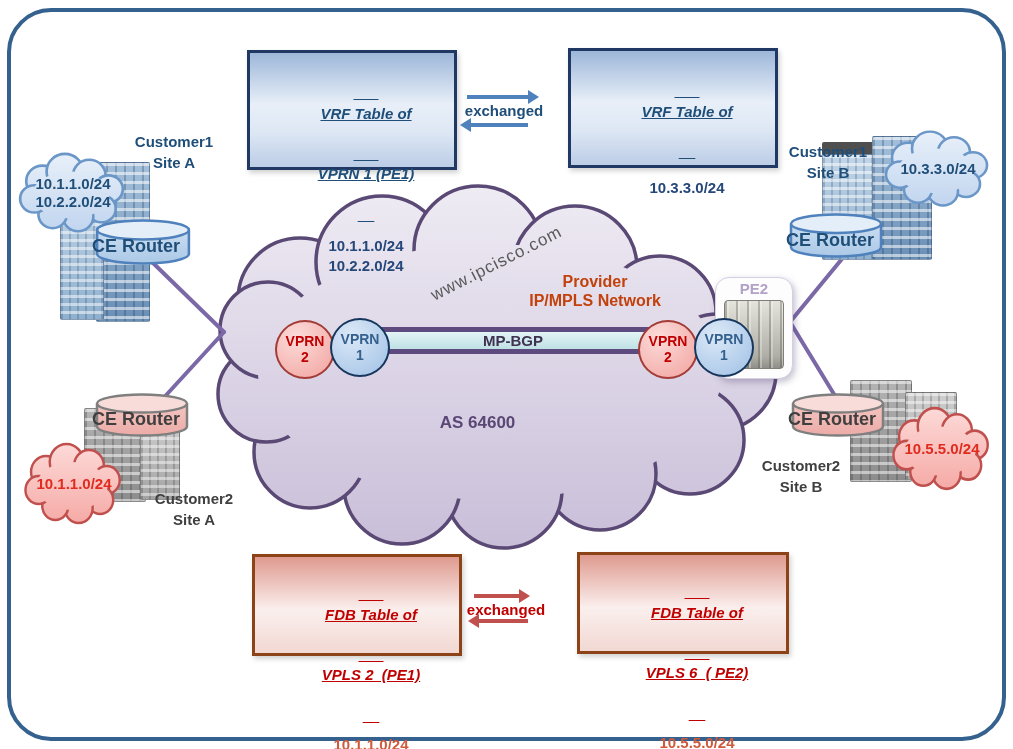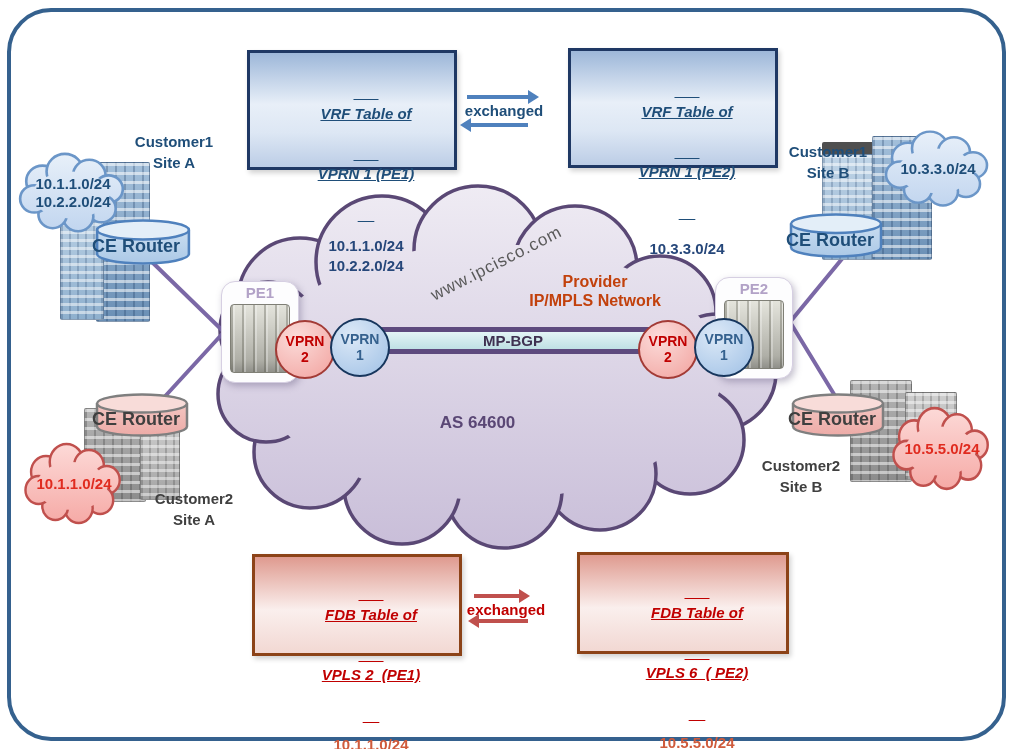--- a/index.html
+++ b/index.html
@@ -265,24 +265,20 @@
   </div>
 
   <div class="cyl cyl-pink" style="left:788px;top:392px;width:100px;height:46px;">
     <svg viewBox="0 0 120 56" preserveAspectRatio="none">
       <path d="M6 14 v28 a54 11 0 0 0 108 0 V14" fill="url(#cylpink)" stroke="#7F7F7F" stroke-width="3"></path>
       <ellipse cx="60" cy="14" rx="54" ry="11" fill="#F8DCD9" stroke="#7F7F7F" stroke-width="3"></ellipse>
     </svg>
     <span class="cyl-label">CE Router</span>
   </div>
 
-  <div class="pe-box" style="left:221px;top:281px;">
-    <span class="pe-label">PE1</span>
-    <div class="chassis"></div>
-  </div>
   <div class="pe-box" style="left:715px;top:277px;">
     <span class="pe-label">PE2</span>
     <div class="chassis"></div>
   </div>
 
   <div id="mpbgp-bar">
     <div id="mpbgp-label">MP-BGP</div>
   </div>
 
   <div class="vprn vprn-red" style="left:275px;top:320px;">
@@ -316,21 +312,20 @@
     </div>
     <div class="tbl-entries">
       <div>10.1.1.0/24</div>
       <div>10.2.2.0/24</div>
     </div>
   </div>
 
   <div class="tbl tbl-vrf" style="left:568px;top:48px;width:176px;height:114px;">
     <div class="tbl-title">
       <div>VRF Table of</div>
-      <div>VPRN 1 (PE2)</div>
     </div>
     <div class="tbl-entries" style="margin-top:16px;">
       <div>10.3.3.0/24</div>
     </div>
   </div>
 
   <div class="tbl tbl-fdb" style="left:252px;top:554px;width:176px;height:96px;">
     <div class="tbl-title" style="margin-top:7px;">
       <div>FDB Table of</div>
       <div>VPLS 2  (PE1)</div>

